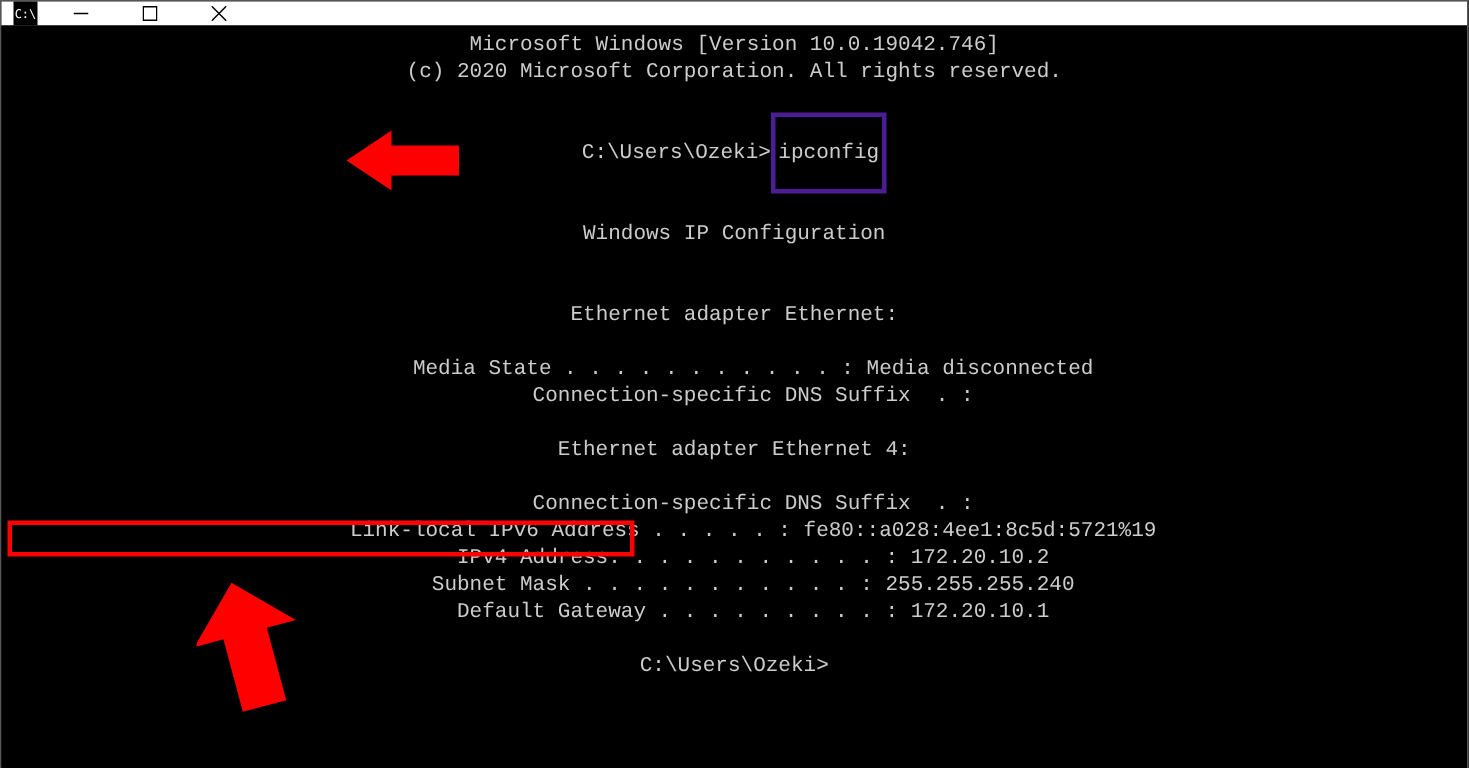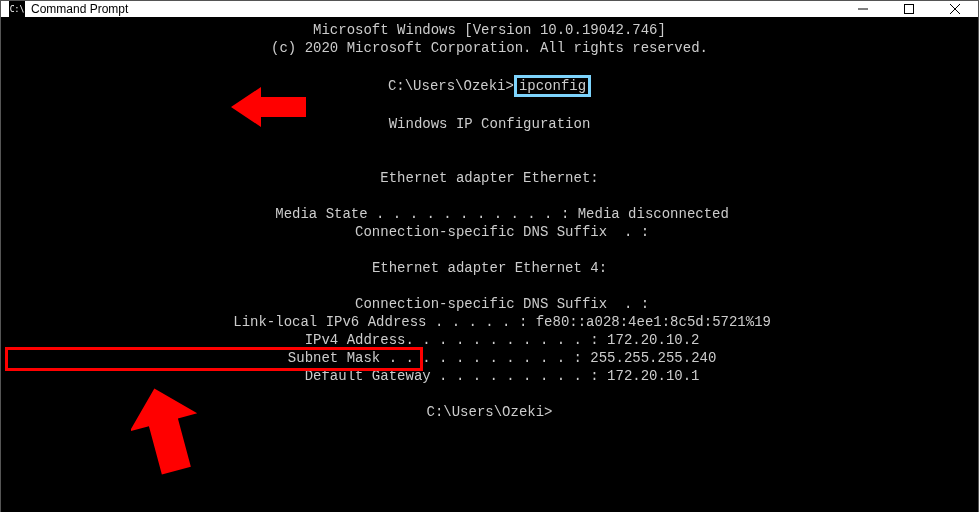--- a/index.html
+++ b/index.html
@@ -62,23 +62,23 @@
       flex: 1;
       background: #000;
       color: #ccc;
       font-size: 14px;
       line-height: 18px;
       padding: 4px 4px;
       white-space: pre;
       position: relative;
     }
     .highlight-box {
-      border: 3px solid #7dd3fc;
+      border: 3px solid #4c1d95;
       display: inline-block;
-      padding: 0 2px;
+      padding: 16px 2px;
       line-height: 16px;
       position: relative;
       top: 0px;
     }
     .arrow-1 {
       position: absolute;
       left: 230px;
       top: 65px;
       pointer-events: none;
     }
@@ -99,21 +99,20 @@
       pointer-events: none;
     }
     .line { display: block; text-align: center; }
   </style>
 </head>
 <body>
 
 <div class="window">
   <div class="titlebar">
     <span class="icon-box">C:\</span>
-    <span class="title-text">Command Prompt</span>
     <div class="controls">
       <div class="ctrl">
         <svg width="10" height="10" viewBox="0 0 10 10">
             <line x1="0" y1="5" x2="10" y2="5" stroke="#000" stroke-width="1"></line>
           </svg>
       </div>
       <div class="ctrl">
         <svg width="10" height="10" viewBox="0 0 10 10">
             <rect x="0.5" y="0.5" width="9" height="9" fill="none" stroke="#000" stroke-width="1"></rect>
           </svg>

